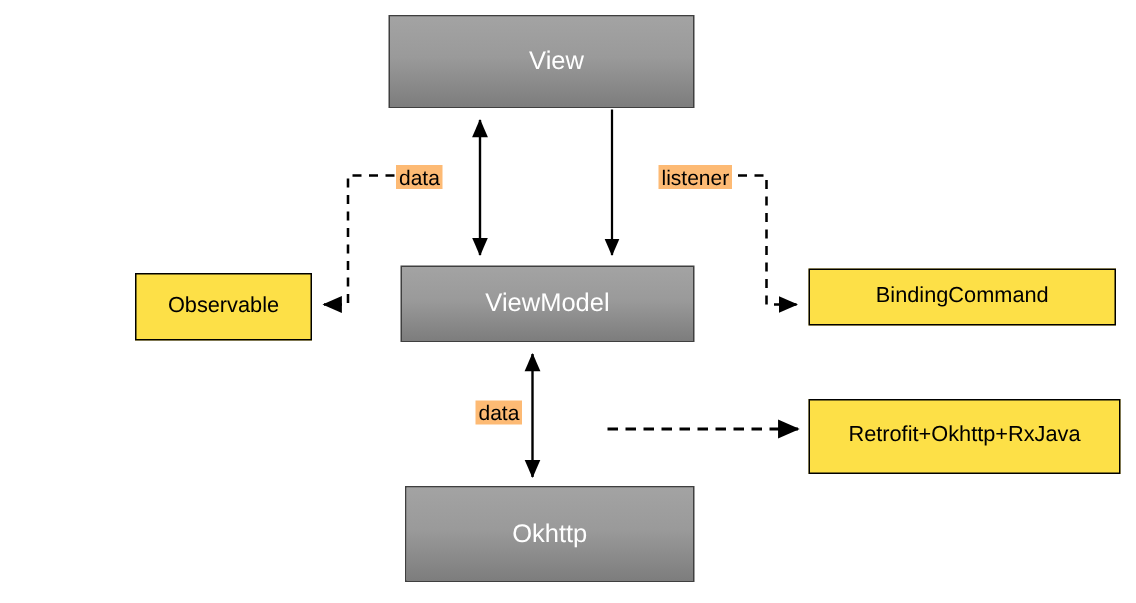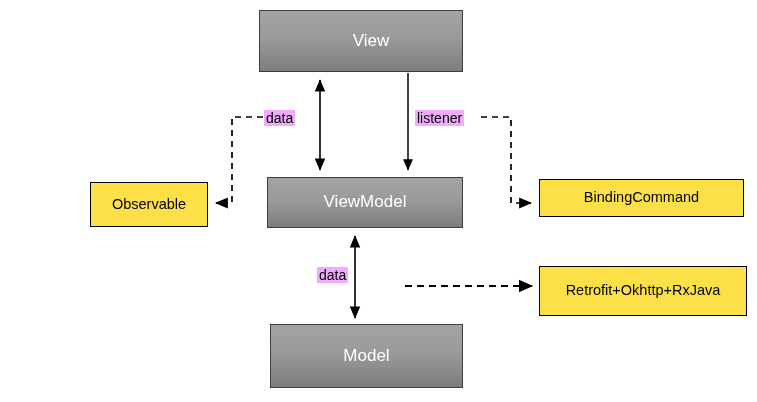--- a/index.html
+++ b/index.html
@@ -43,21 +43,21 @@
     background: #fde047;
     border: 1px solid #000000;
     color: #000000;
     font-size: 14.5px;
   }
   .edge-label {
     position: absolute;
     color: #000000;
     font-size: 14px;
     white-space: nowrap;
-    background: #f0abfc;
+    background: #fdba74;
     padding: 0 2px;
   }
 </style>
 </head>
 <body>
 
 <div id="canvas">
 
   <svg id="svg-layer" viewBox="0 0 757 402" xmlns="http://www.w3.org/2000/svg">
     <defs>
@@ -87,34 +87,34 @@
 
   <div class="node node-filled" style="left:259px; top:10px; width:204px; height:62px;padding-left:20px;">
     <span>View</span>
   </div>
 
   <div class="node node-filled" style="left:267px; top:177px; width:196px; height:51px;text-align:center;">
     <span>ViewModel</span>
   </div>
 
   <div class="node node-filled" style="left:270px; top:324px; width:193px; height:64px;">
-    <span>Model</span>
+    <span>Okhttp</span>
   </div>
 
   <div class="node node-outline" style="left:90px; top:182px; width:118px; height:45px;">
     <span>Observable</span>
   </div>
 
   <div class="node node-outline" style="left:539px; top:179px; width:205px; height:38px;">
     <span>BindingCommand</span>
   </div>
 
   <div class="node node-outline" style="left:539px; top:266px; width:208px; height:50px;">
     <span>Retrofit+Okhttp+RxJava</span>
   </div>
 
   <div class="edge-label" style="left:264px; top:110px;">data</div>
 
-  <div class="edge-label" style="left:415px; top:110px;">listener</div>
+  <div class="edge-label" style="left:439px; top:110px;">listener</div>
 
   <div class="edge-label" style="left:317px; top:267px;">data</div>
 
 </div>
 
 </body></html>

